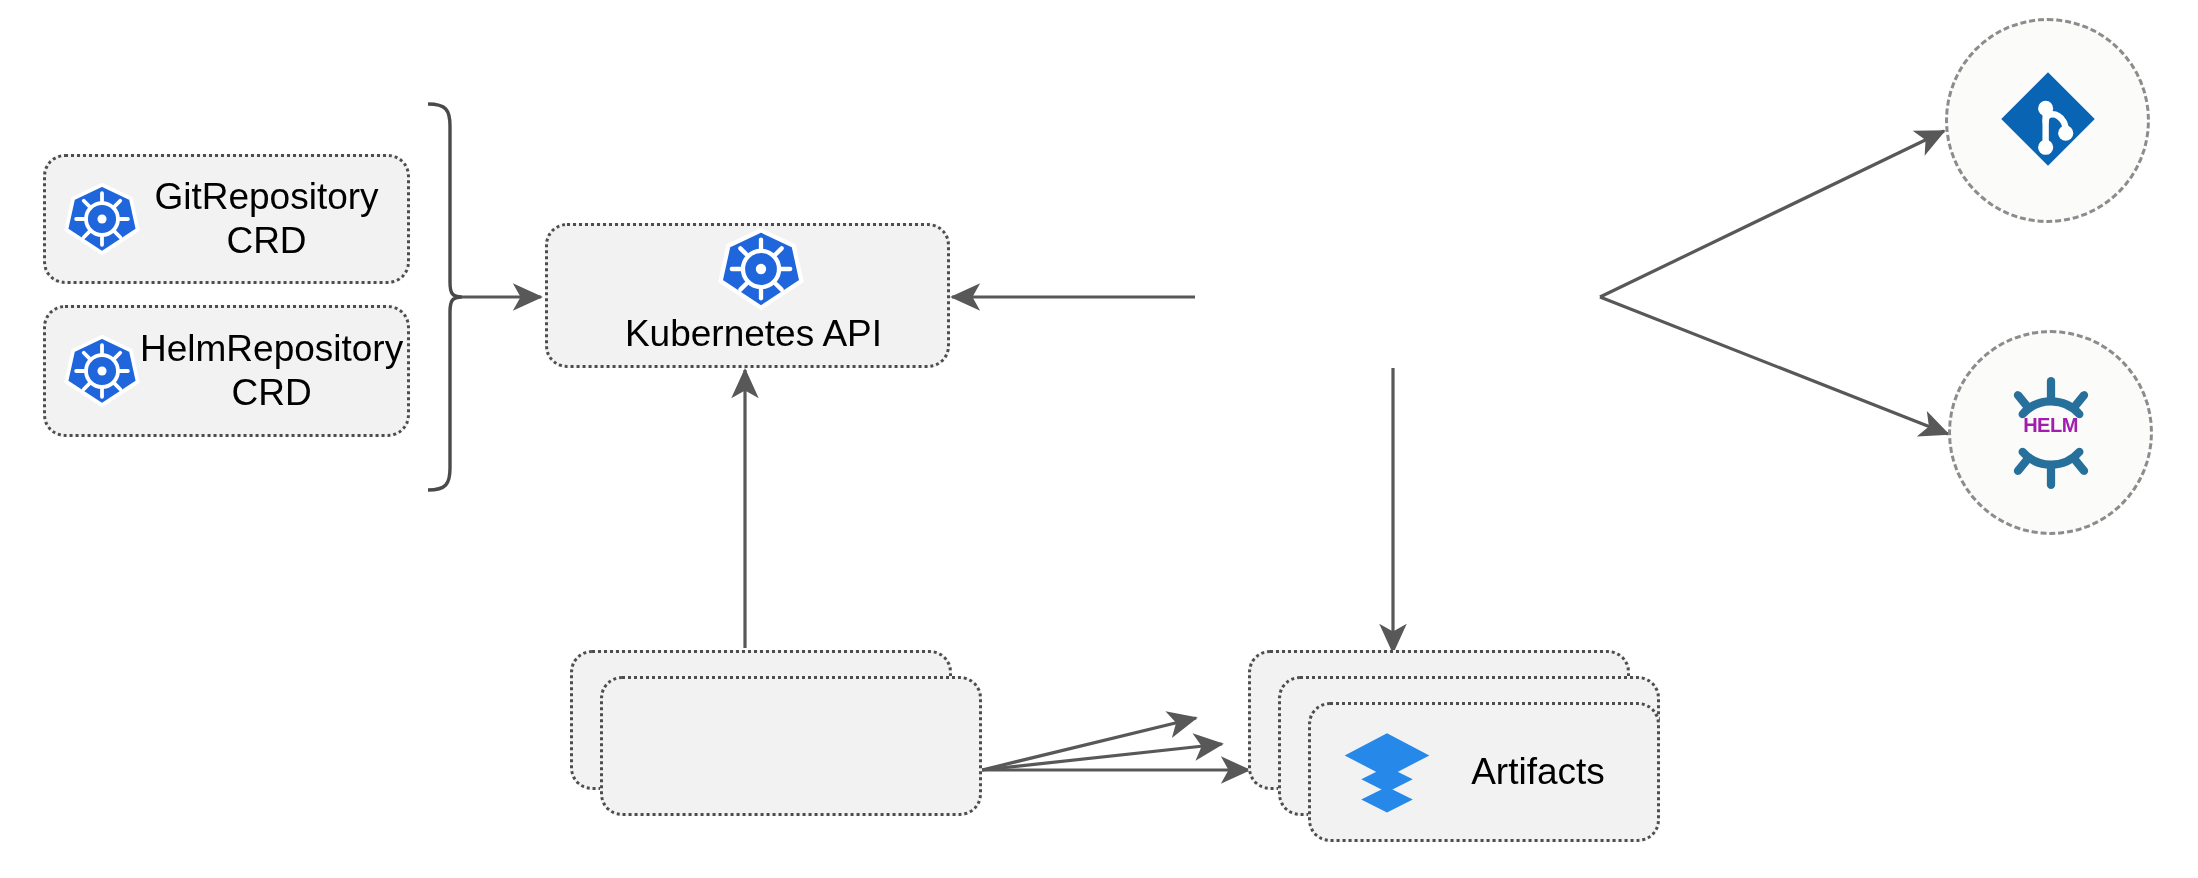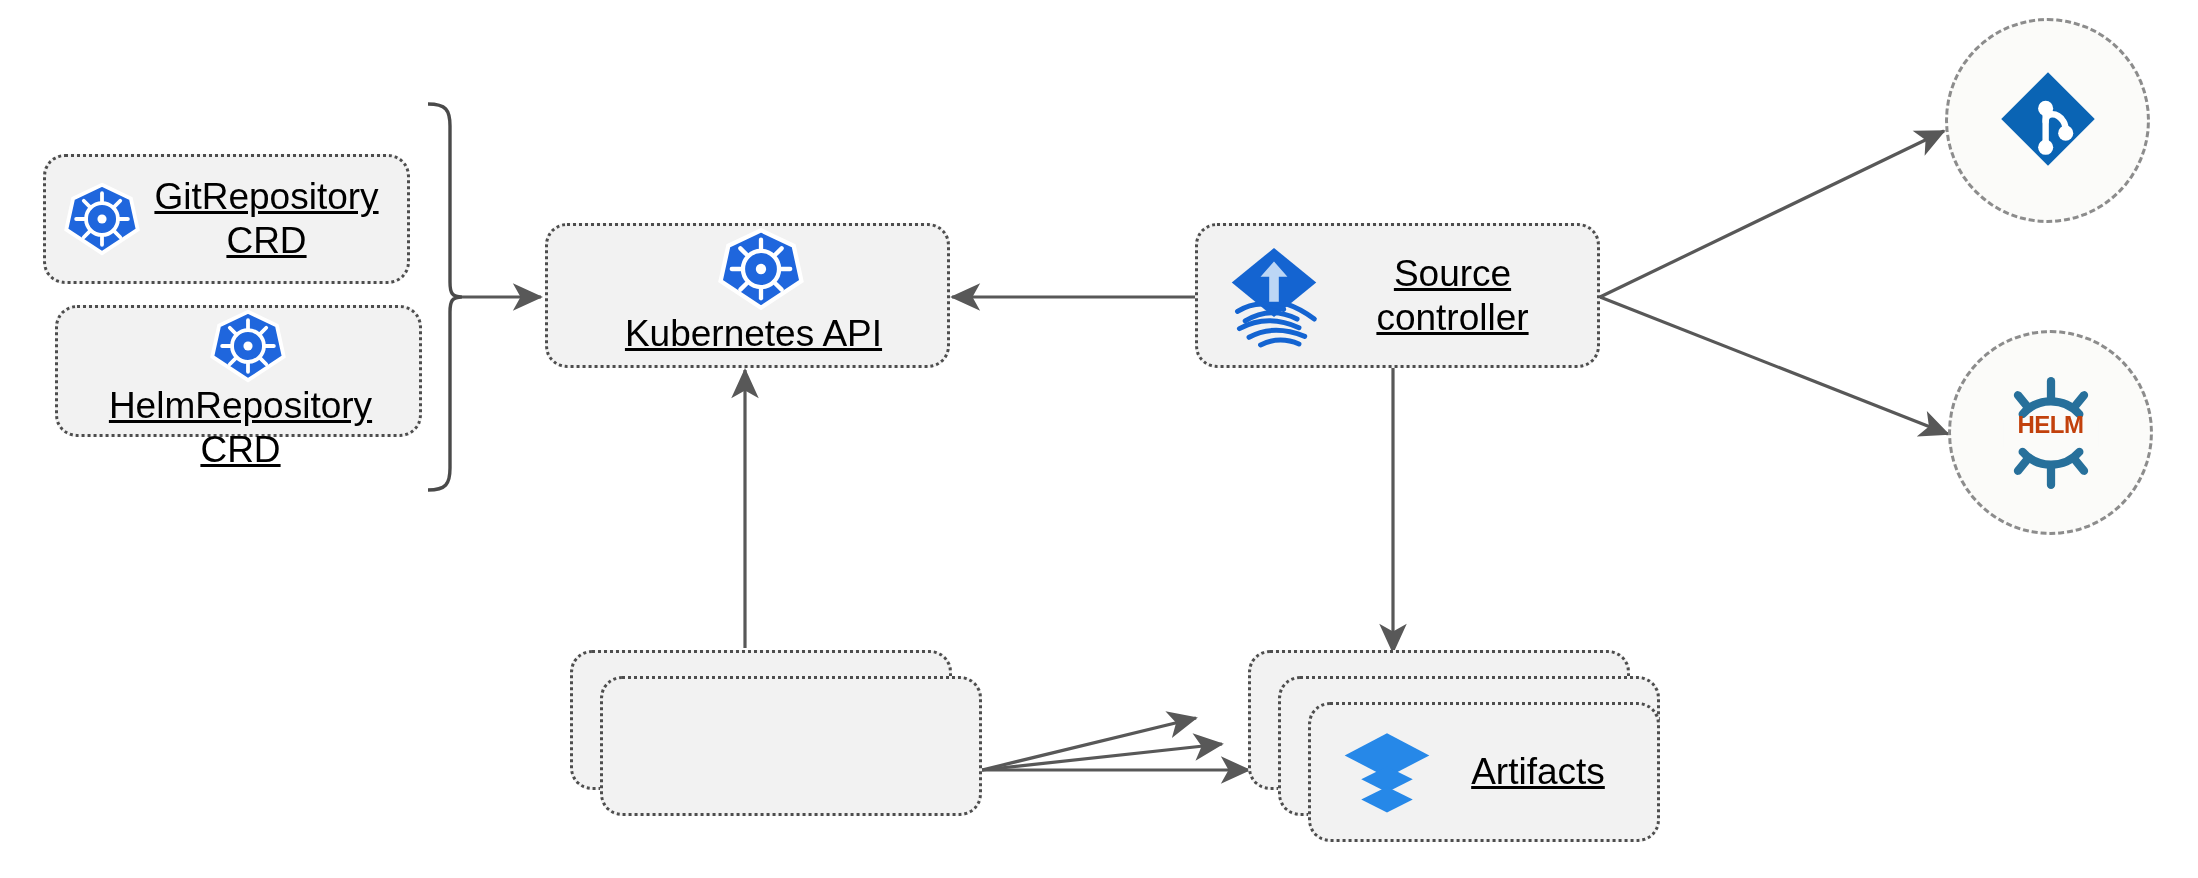--- a/index.html
+++ b/index.html
@@ -21,21 +21,20 @@
   
   .node {
     position: absolute;
     box-sizing: border-box;
     background: #f2f2f2;
     border: 3px dotted #4d4d4d;
     border-radius: 22px;
     display: flex;
     align-items: center;
     justify-content: flex-start;
-    text-decoration: underline;
   }
   .node .label {
     color: #000000;
     font-size: 37px;
     line-height: 1.18;
     text-align: center;
     white-space: pre-line;
     flex: 1;
     padding-right: 14px;
   }
@@ -139,21 +138,21 @@
           <line x1="74" y1="26" x2="65" y2="35"></line>
           <line x1="35" y1="65" x2="26" y2="74"></line>
         </g>
         <circle cx="50" cy="50" r="6" fill="#ffffff"></circle>
       </svg>
     </span>
     <span class="label">GitRepository
 CRD</span>
   </div>
 
-  <div class="node" style="left:55px; top:305px; width:367px; height:132px; padding-left:18px;flex-direction:column;">
+  <div class="node" style="left:43px; top:305px; width:367px; height:132px; padding-left:18px;">
     <span class="icon-slot">
       <svg width="76" height="76" viewBox="0 0 100 100">
         <polygon points="50,5 88,23 97,64 50,95 3,64 12,23" fill="#1f66dd" stroke="#ffffff" stroke-width="5"></polygon>
         <g fill="none" stroke="#ffffff" stroke-width="5" stroke-linecap="round">
           <circle cx="50" cy="50" r="21"></circle>
           <line x1="50" y1="16" x2="50" y2="29"></line>
           <line x1="50" y1="71" x2="50" y2="84"></line>
           <line x1="16" y1="50" x2="29" y2="50"></line>
           <line x1="71" y1="50" x2="84" y2="50"></line>
           <line x1="26" y1="26" x2="35" y2="35"></line>
@@ -182,38 +181,20 @@
           <line x1="65" y1="65" x2="74" y2="74"></line>
           <line x1="74" y1="26" x2="65" y2="35"></line>
           <line x1="35" y1="65" x2="26" y2="74"></line>
         </g>
         <circle cx="50" cy="50" r="6" fill="#ffffff"></circle>
       </svg>
     </span>
     <span class="label">Kubernetes API</span>
   </div>
 
-  <div class="node" style="left:1195px; top:223px; width:405px; height:145px; padding-left:28px;">
-    <span class="icon-slot">
-      <svg width="96" height="108" viewBox="0 0 100 112">
-        <polygon points="50,6 94,42 50,78 6,42" fill="#1464d1"></polygon>
-        <path d="M50,20 L64,36 L55,36 L55,62 L45,62 L45,36 L36,36 Z" fill="#bcd6f5"></path>
-        <g fill="none" stroke="#1464d1" stroke-width="5.2" stroke-linecap="round">
-          <path d="M12,72 C28,62 44,62 60,70"></path>
-          <path d="M20,82 C38,71 56,71 74,80"></path>
-          <path d="M14,90 C34,79 56,80 76,89"></path>
-          <path d="M24,99 C42,89 62,90 82,98"></path>
-          <path d="M36,107 C50,100 62,100 76,106"></path>
-          <path d="M62,64 C74,68 84,74 92,80"></path>
-        </g>
-      </svg>
-    </span>
-    <span class="label">Source
-controller</span>
-  </div>
 
   <div class="stack-ghost" style="left:570px; top:650px; width:382px; height:140px;"></div>
   <div class="stack-ghost" style="left:600px; top:676px; width:382px; height:140px;"></div>
 
   <div class="stack-ghost" style="left:1248px; top:650px; width:382px; height:140px;"></div>
   <div class="stack-ghost" style="left:1278px; top:676px; width:382px; height:140px;"></div>
   <div class="node" style="left:1308px; top:702px; width:352px; height:140px; padding-left:30px;justify-content:flex-end;">
     <span class="icon-slot">
       <svg width="92" height="92" viewBox="0 0 100 100">
         <polygon points="50,8 96,32 50,56 4,32" fill="#2688e8"></polygon>
@@ -248,18 +229,18 @@
           <line x1="50" y1="6" x2="50" y2="22"></line>
           <line x1="50" y1="78" x2="50" y2="94"></line>
           <line x1="22" y1="18" x2="31" y2="29"></line>
           <line x1="78" y1="18" x2="69" y2="29"></line>
           <line x1="22" y1="82" x2="31" y2="71"></line>
           <line x1="78" y1="82" x2="69" y2="71"></line>
         </g>
         <rect x="10" y="38" width="80" height="24" fill="#fbfbf9"></rect>
       </svg>
       <span style="position:absolute; left:0; top:38px; width:118px; text-align:center;
-                   font-size:24px; font-weight:bold; color:#c2410c; letter-spacing:-0.5px;
+                   font-size:20px; font-weight:bold; color:#a21caf; letter-spacing:-0.5px;
                    line-height:26px; font-family:'Liberation Sans', sans-serif;">HELM</span>
     </span>
   </div>
 
 </div>
 
 </body></html>

